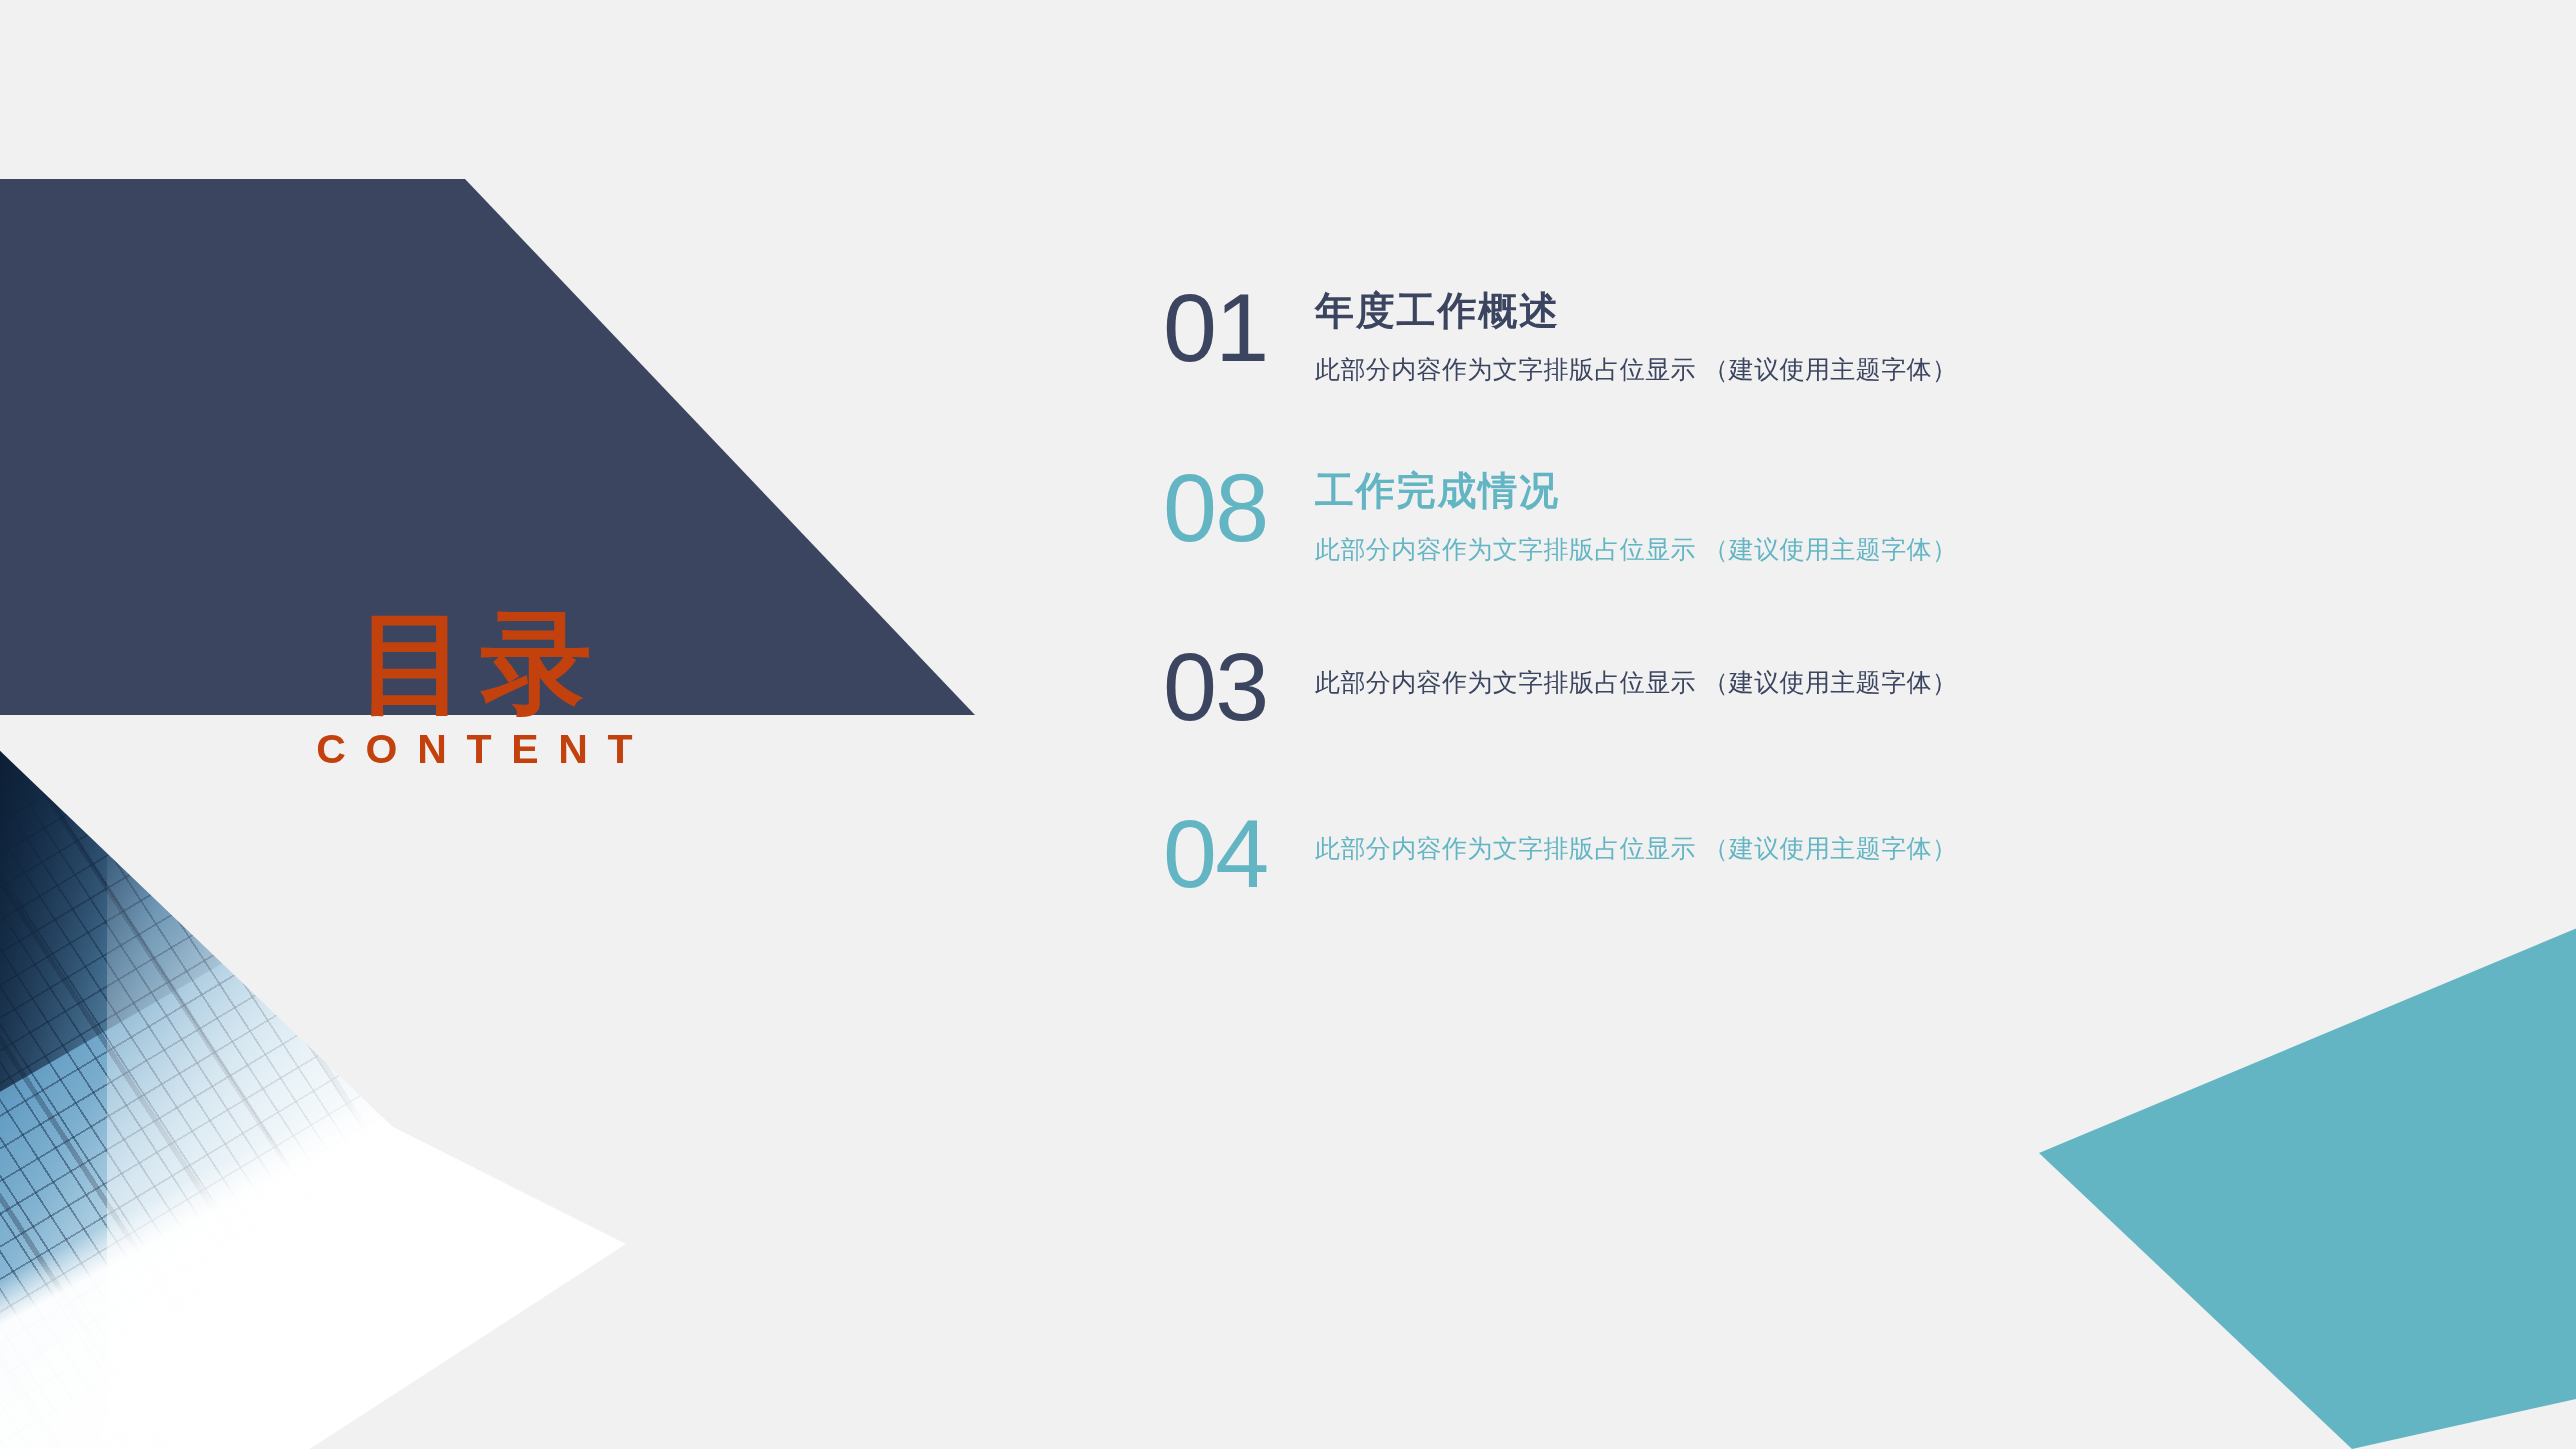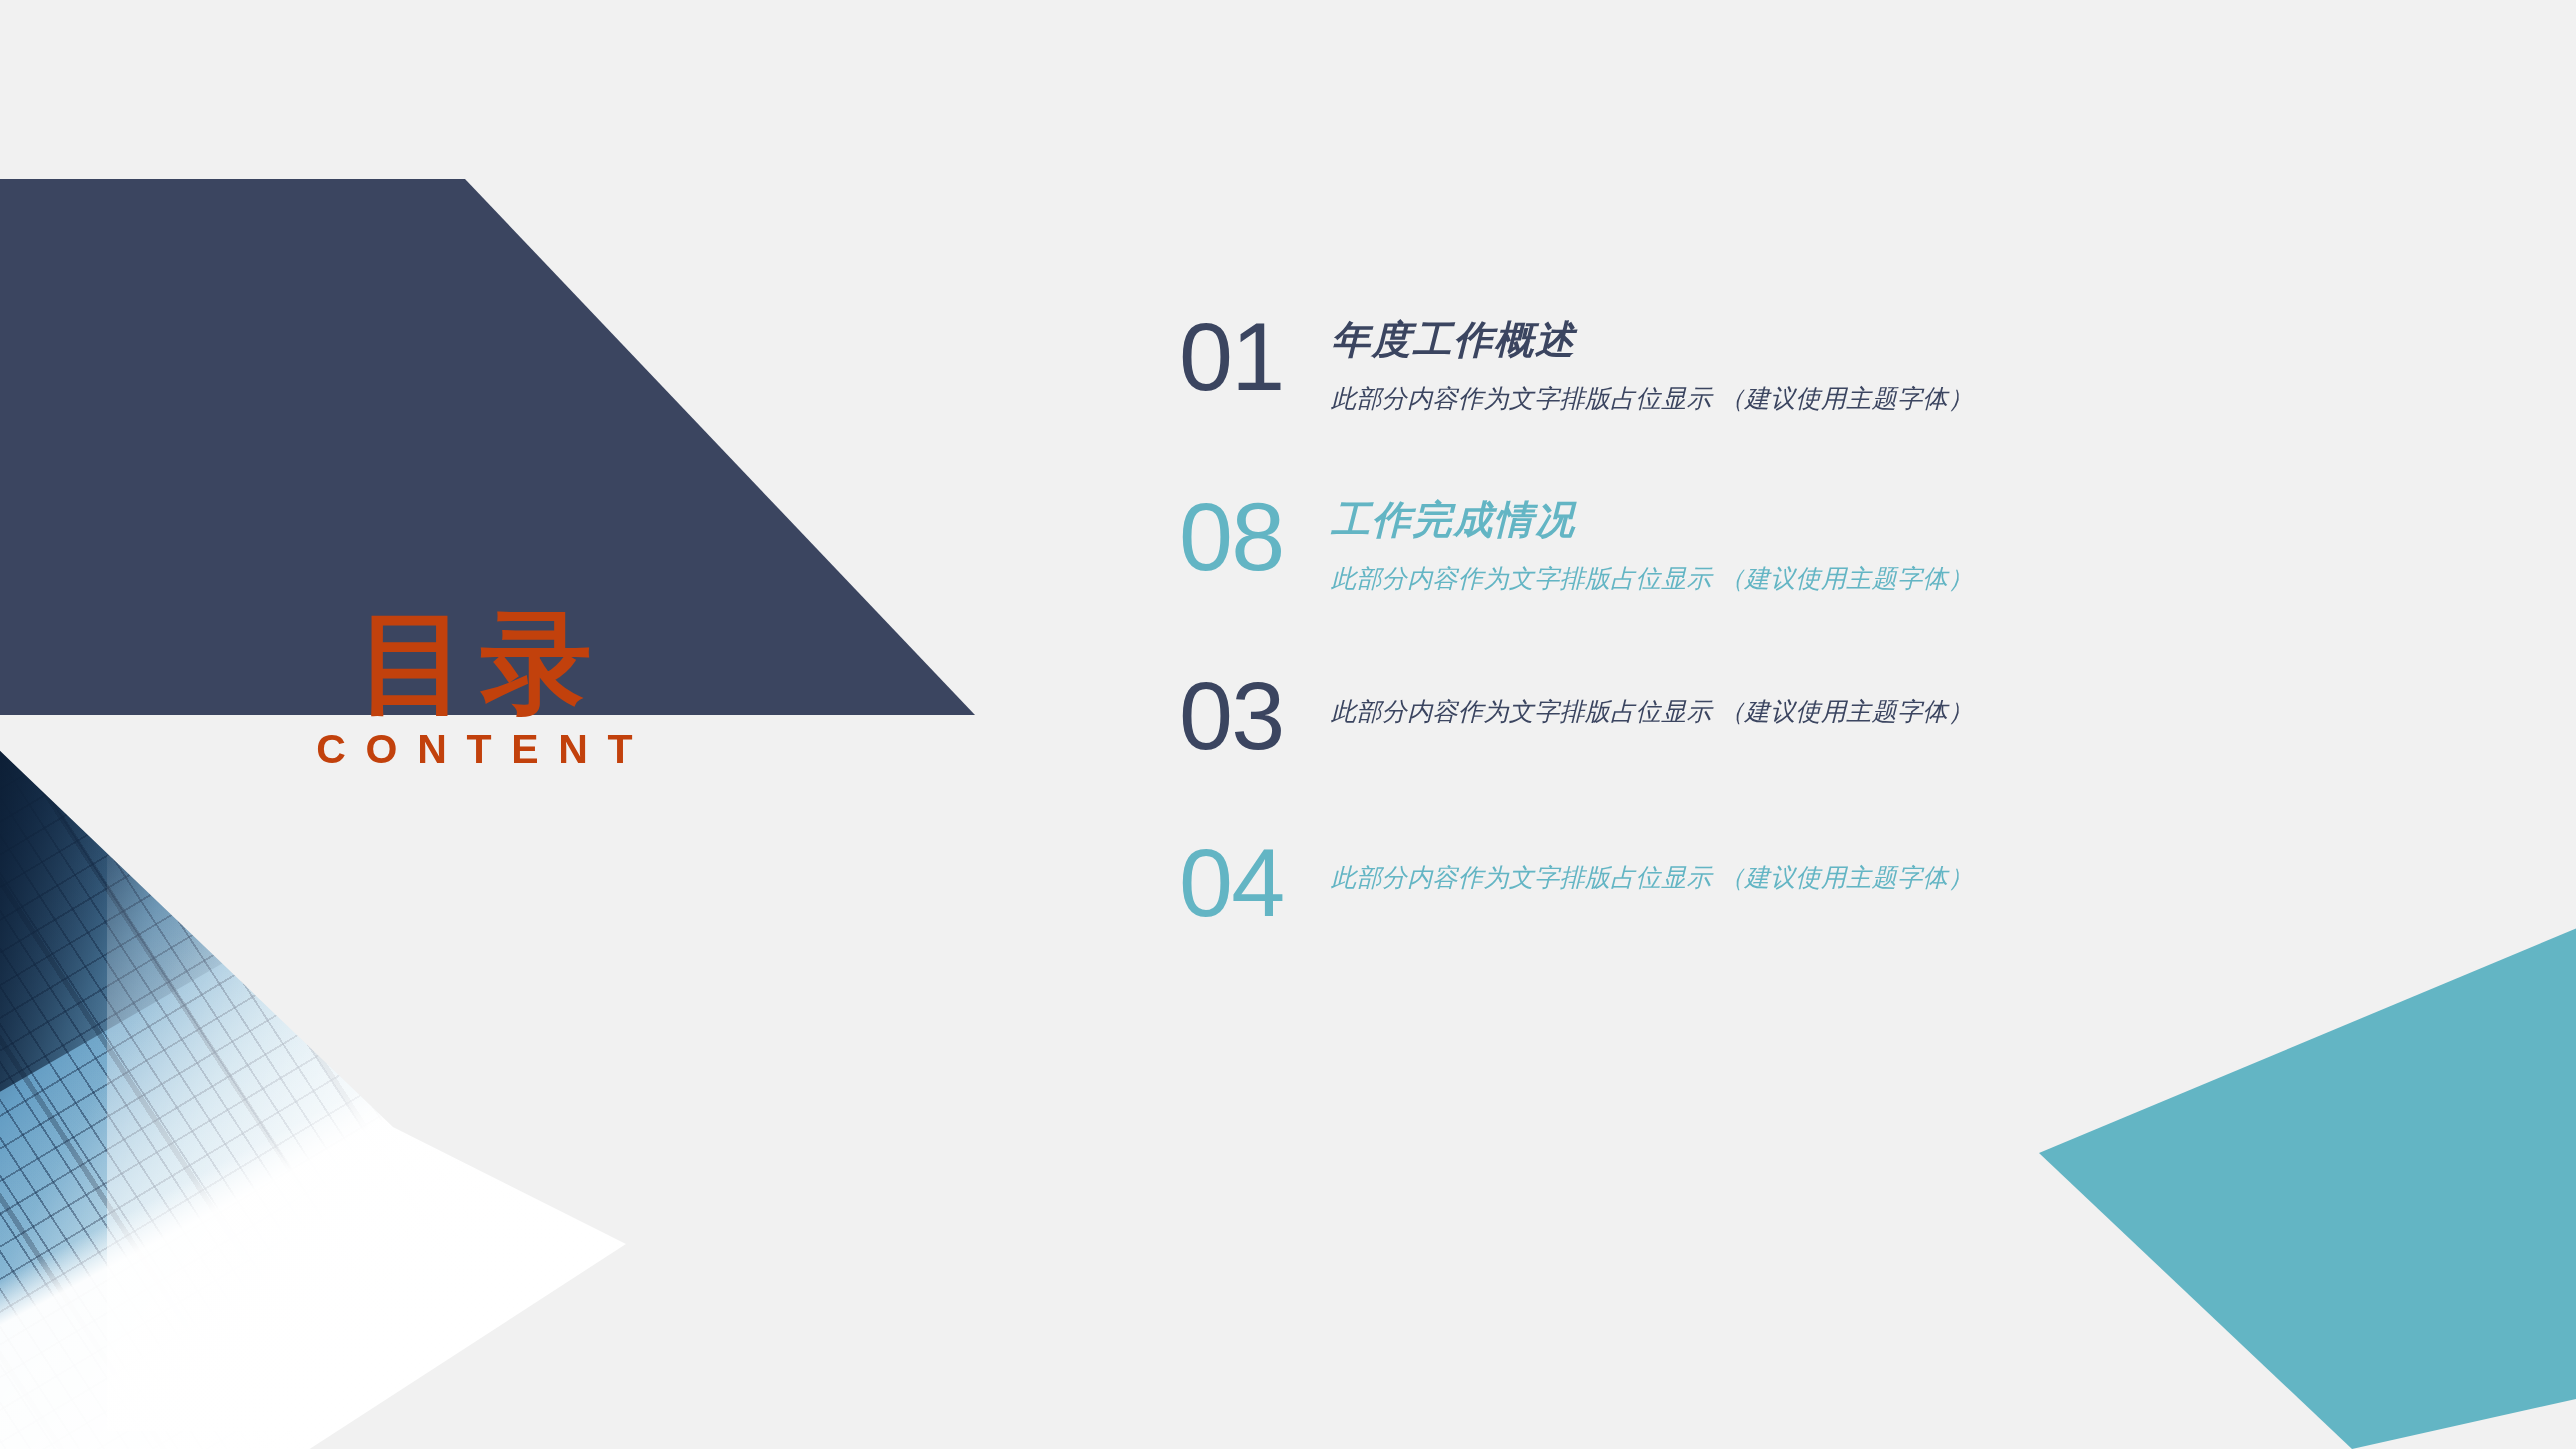--- a/index.html
+++ b/index.html
@@ -94,40 +94,39 @@
     font-size:41px;
     font-weight:700;
     letter-spacing:19.7px;
     text-indent:19.7px;
     margin-top:7.2px;
   }
 
   
   .toc{
     position:absolute;
-    left:1163px; top:312px;
+    left:1163px; top:283px;
     width:1163px;
-    margin-left:16px;
   }
   .toc-item{
     display:flex;
     align-items:flex-start;
     margin-bottom:77px;
   }
   .toc-item:last-child{ margin-bottom:0; }
 
   .toc-num{
     font-size:97px;
     font-weight:300;
     line-height:0.92;
     letter-spacing:-1.8px;
     width:152px;
     flex:0 0 152px;
   }
-  .toc-text{ padding-top:5.4px;font-style:italic; }
+  .toc-text{ padding-top:5.4px; }
   .toc-title{
     font-size:39px;
     font-weight:700;
     letter-spacing:1.8px;
     line-height:1.2;
   }
   .toc-desc{
     font-size:25px;
     font-weight:400;
     letter-spacing:0.4px;

